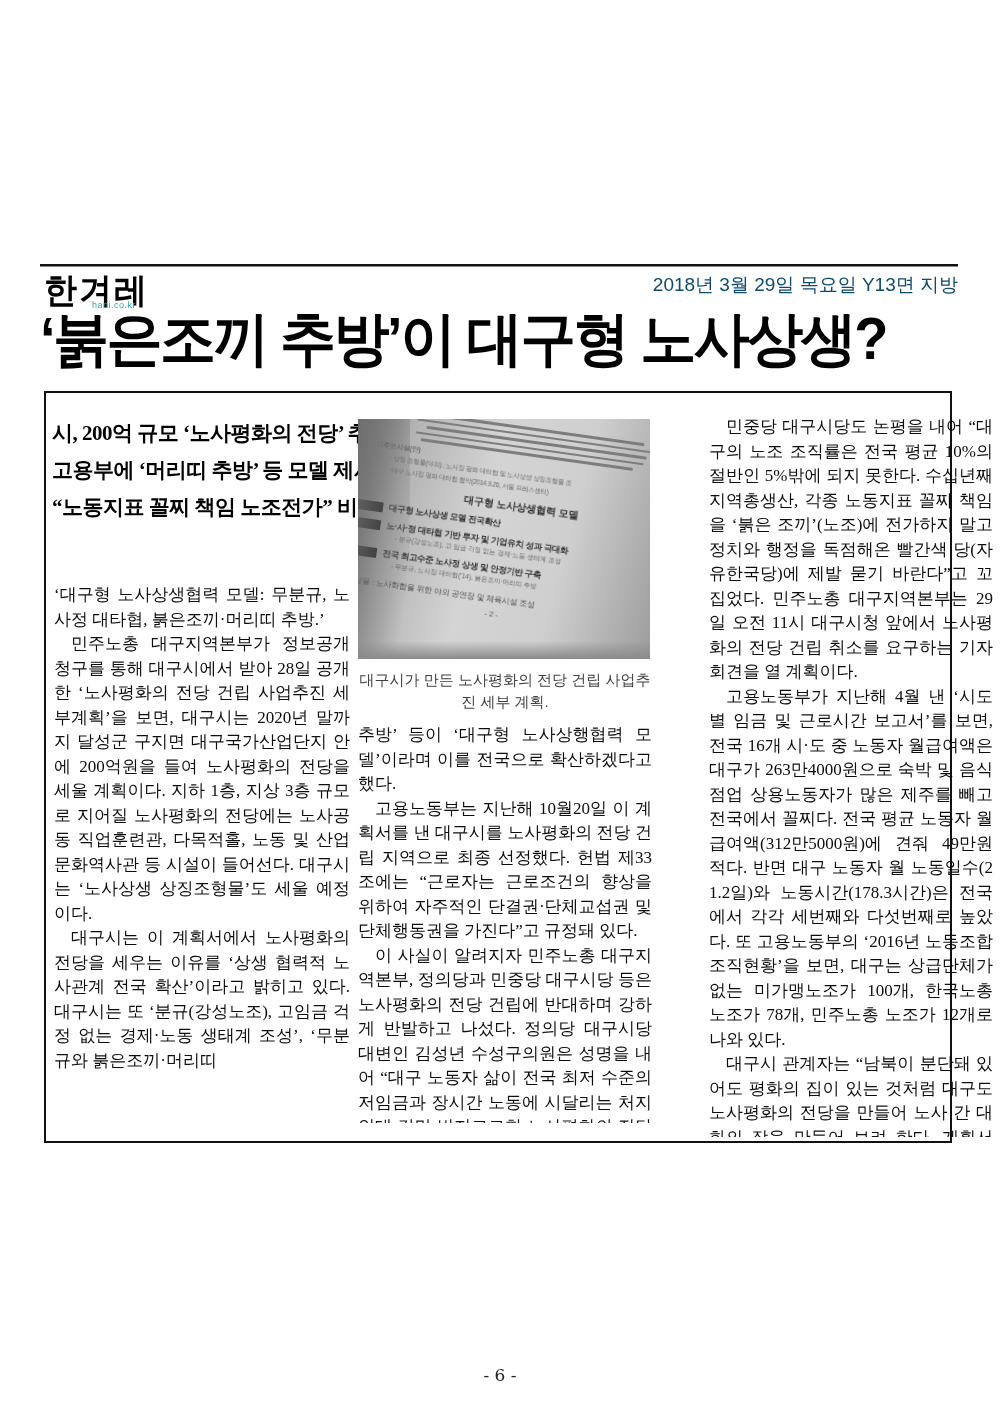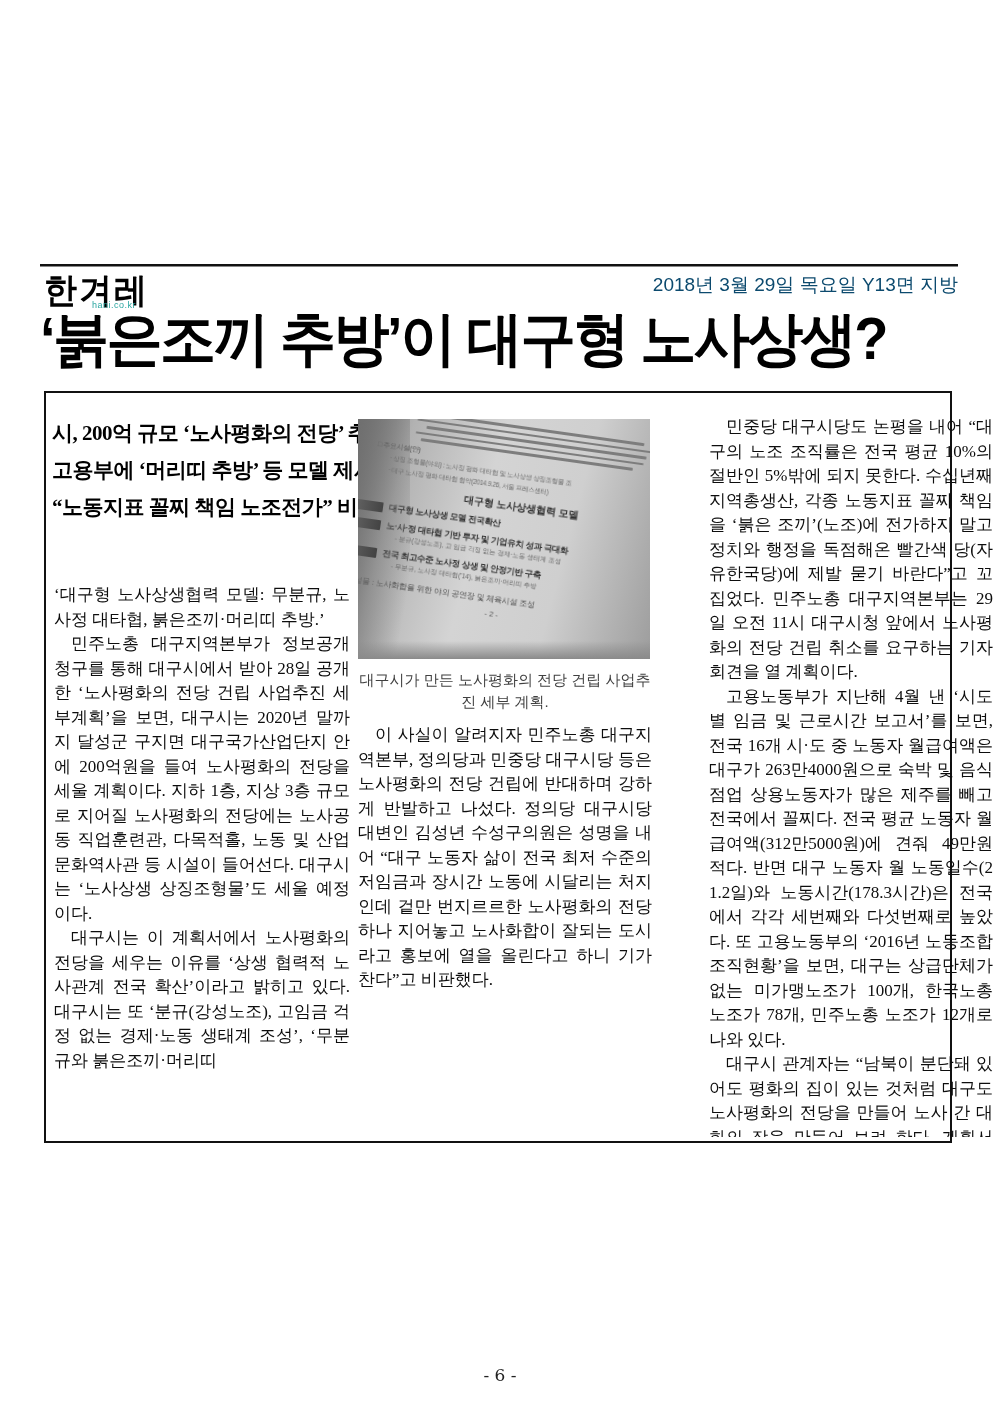--- a/index.html
+++ b/index.html
@@ -128,20 +128,22 @@
         <div class="doc-facility">시설물 : 노사화합을 위한 야외 공연장 및 체육시설 조성</div>
         <div class="doc-page">- 2 -</div>
       </div>
       <div class="photo-edge"></div>
       <div class="photo-bottom"></div>
     </div>
 
     <div class="caption">대구시가 만든 노사평화의 전당 건립 사업추진 세부 계획.</div>
 
     <div class="col col2">
+      <p class="noindent">추방’ 등이 ‘대구형 노사상행협력 모델’이라며 이를 전국으로 확산하겠다고 했다.</p>
+      <p class="indent">고용노동부는 지난해 10월20일 이 계획서를 낸 대구시를 노사평화의 전당 건립 지역으로 최종 선정했다. 헌법 제33조에는 “근로자는 근로조건의 향상을 위하여 자주적인 단결권·단체교섭권 및 단체행동권을 가진다”고 규정돼 있다.</p>
       <p class="indent">이 사실이 알려지자 민주노총 대구지역본부, 정의당과 민중당 대구시당 등은 노사평화의 전당 건립에 반대하며 강하게 반발하고 나섰다. 정의당 대구시당 대변인 김성년 수성구의원은 성명을 내어 “대구 노동자 삶이 전국 최저 수준의 저임금과 장시간 노동에 시달리는 처지인데 겉만 번지르르한 노사평화의 전당 하나 지어놓고 노사화합이 잘되는 도시라고 홍보에 열을 올린다고 하니 기가 찬다”고 비판했다.</p>
     </div>
 
     <div class="col col3">
       <p class="indent">민중당 대구시당도 논평을 내어 “대구의 노조 조직률은 전국 평균 10%의 절반인 5%밖에 되지 못한다. 수십년째 지역총생산, 각종 노동지표 꼴찌 책임을 ‘붉은 조끼’(노조)에 전가하지 말고 정치와 행정을 독점해온 빨간색 당(자유한국당)에 제발 묻기 바란다”고 꼬집었다. 민주노총 대구지역본부는 29일 오전 11시 대구시청 앞에서 노사평화의 전당 건립 취소를 요구하는 기자회견을 열 계획이다.</p>
       <p class="indent">고용노동부가 지난해 4월 낸 ‘시도별 임금 및 근로시간 보고서’를 보면, 전국 16개 시·도 중 노동자 월급여액은 대구가 263만4000원으로 숙박 및 음식점업 상용노동자가 많은 제주를 빼고 전국에서 꼴찌다. 전국 평균 노동자 월급여액(312만5000원)에 견줘 49만원 적다. 반면 대구 노동자 월 노동일수(21.2일)와 노동시간(178.3시간)은 전국에서 각각 세번째와 다섯번째로 높았다. 또 고용노동부의 ‘2016년 노동조합 조직현황’을 보면, 대구는 상급단체가 없는 미가맹노조가 100개, 한국노총 노조가 78개, 민주노총 노조가 12개로 나와 있다.</p>
       <p class="indent">대구시 관계자는 “남북이 분단돼 있어도 평화의 집이 있는 것처럼 대구도 노사평화의 전당을 만들어 노사 간 대화의 장을 만들어 보려 한다. 계획서 일부 문구에 노조 쪽 기분이 상할 수 있겠지만 노사평화의 전당을 유치하려다 보니 그냥 들어간 것이다. 오해하지 않았으면 좋겠다”고 말했다.</p>
 
     </div>
 

